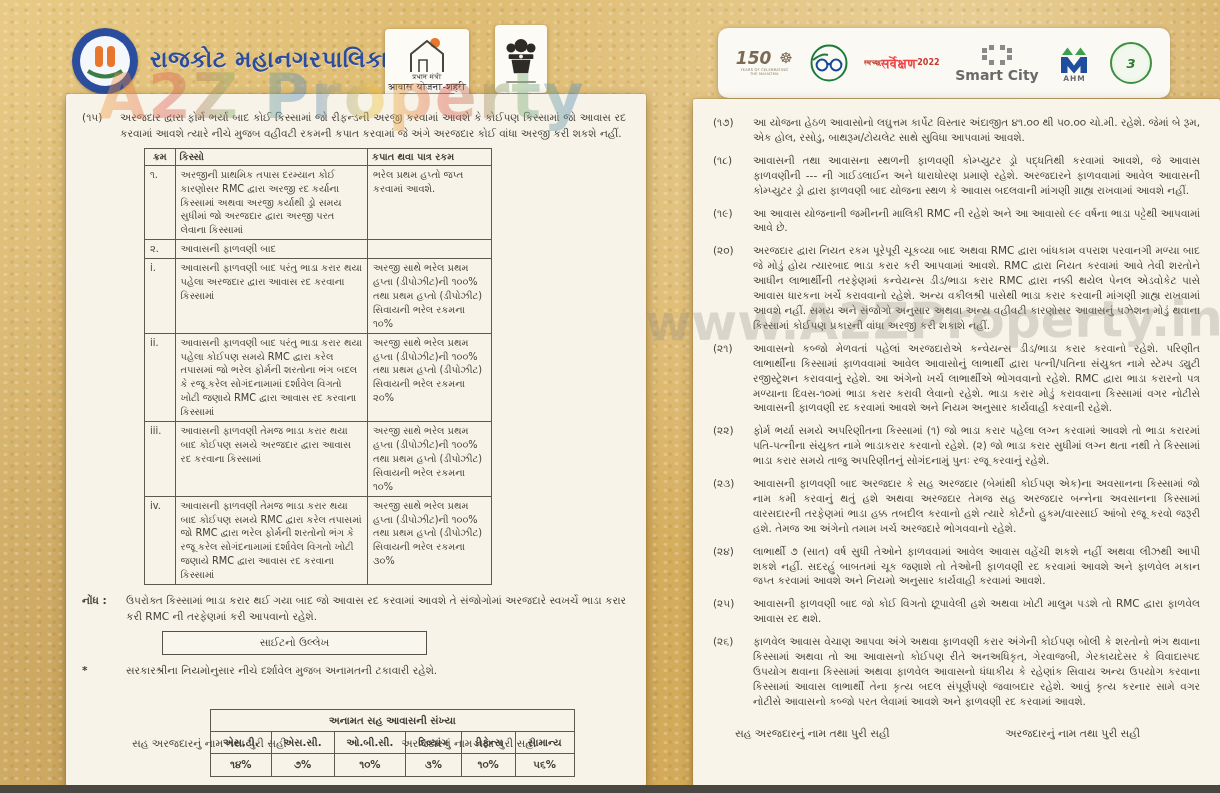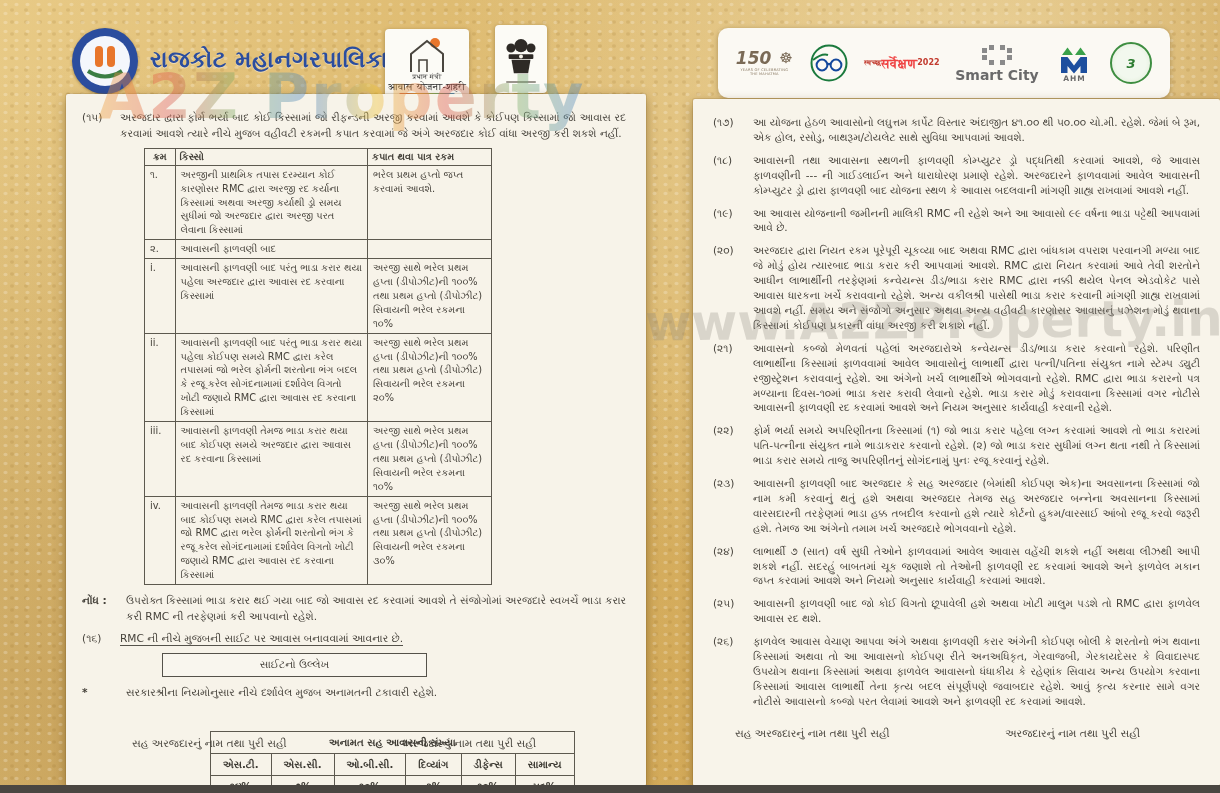--- a/index.html
+++ b/index.html
@@ -244,24 +244,20 @@
           <td>અરજી સાથે ભરેલ પ્રથમ હપ્તા (ડીપોઝીટ)ની ૧૦૦% તથા પ્રથમ હપ્તો (ડીપોઝીટ) સિવાયની ભરેલ રકમના ૩૦%</td>
         </tr>
       </tbody>
     </table>
 
     <div class="note-row">
       <span class="lbl">નોંધ :</span>
       <span class="txt">ઉપરોક્ત કિસ્સામાં ભાડા કરાર થઈ ગયા બાદ જો આવાસ રદ કરવામાં આવશે તે સંજોગોમાં અરજદારે સ્વખર્ચે ભાડા કરાર કરી RMC ની તરફેણમાં કરી આપવાનો રહેશે.</span>
     </div>
 
-    <div class="clause">
-      <span class="num">(૧૬)</span>
-      <span class="txt"><span class="u">RMC ની નીચે મુજબની સાઈટ પર આવાસ બનાવવામાં આવનાર છે.</span></span>
-    </div>
 
     <div class="site-box">સાઈટનો ઉલ્લેખ</div>
 
     <div class="note-row">
       <span class="lbl">*</span>
       <span class="txt">સરકારશ્રીના નિયમોનુસાર નીચે દર્શાવેલ મુજબ અનામતની ટકાવારી રહેશે.</span>
     </div>
 
     <table class="res-table">
       <tbody>

